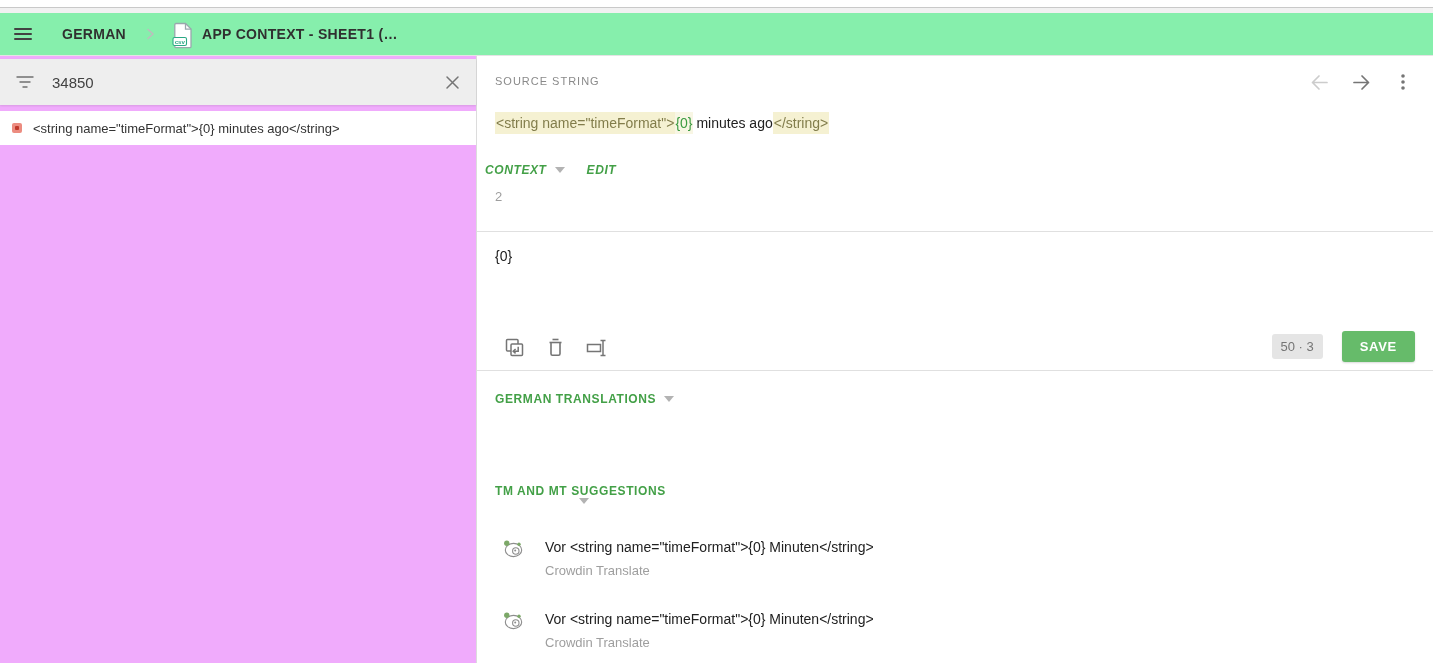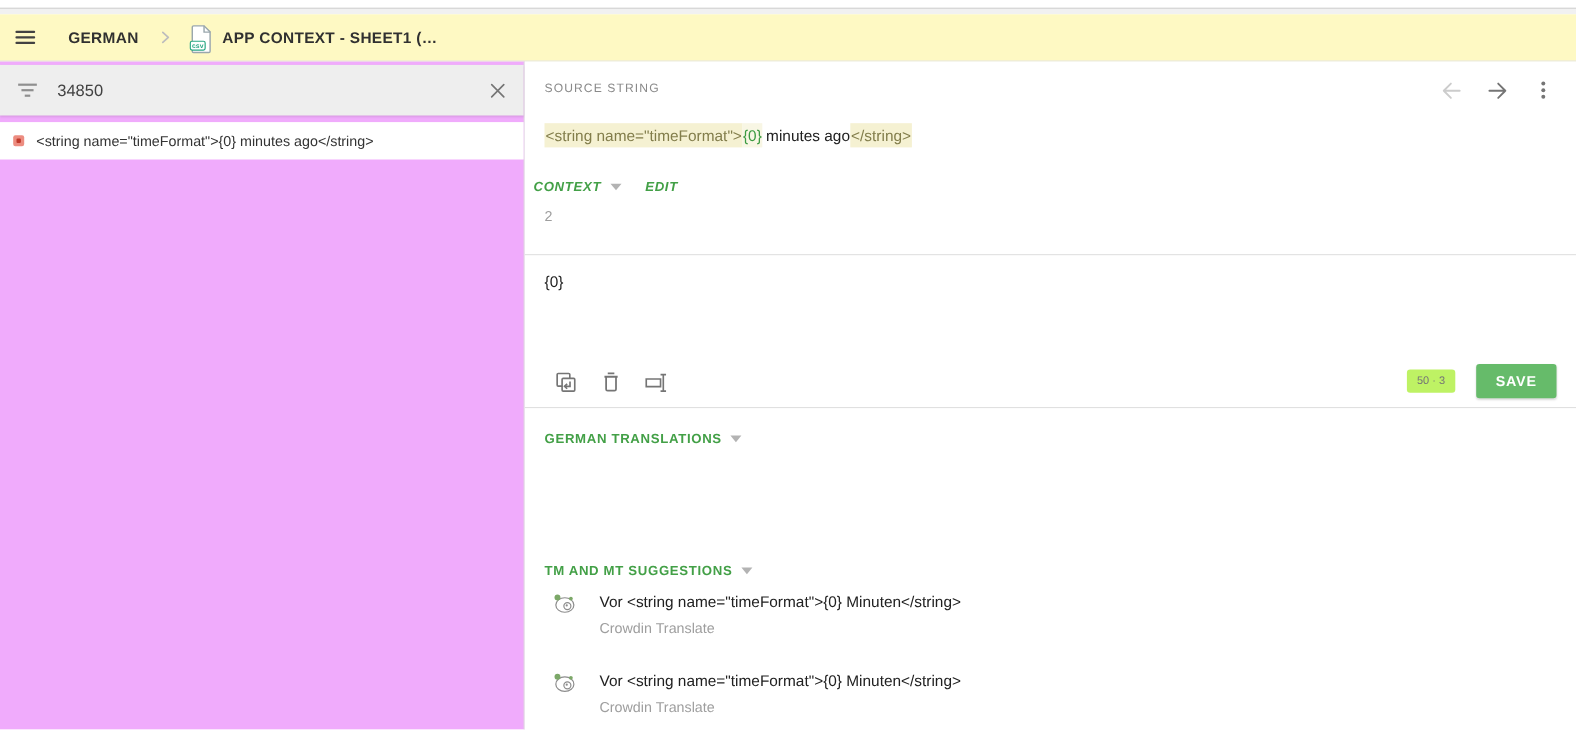--- a/index.html
+++ b/index.html
@@ -4,21 +4,21 @@
 <style>
   * { margin:0; padding:0; box-sizing:border-box; }
   html,body { width:1433px; height:665px; overflow:hidden; background:#fff;
     font-family:"Liberation Sans","DejaVu Sans",sans-serif; }
 
   
   .top-strip { height:8px; background:#fff; border-bottom:1px solid #c9c9c9; }
   .top-strip2 { height:5px; background:#f1f1f1; }
 
   
-  .appbar { height:43px; background:#fef9c3; border-bottom:1px solid #e4e4e4;
+  .appbar { height:43px; background:#86efac; border-bottom:1px solid #e4e4e4;
     display:flex; align-items:center; padding:0 12px; }
   .hamburger { width:24px; height:24px; display:flex; flex-direction:column;
     justify-content:center; gap:3px; cursor:pointer; margin-left:2px; }
   .hamburger span { display:block; width:18px; height:2px; background:#424242; border-radius:1px; }
   .crumb-lang { font-size:14px; font-weight:bold; color:#303030; letter-spacing:.3px; margin-left:24px; }
   .crumb-chevron { margin:0 14px 0 16px; display:flex; align-items:center; }
   .file-icon { margin-right:8px; display:flex; align-items:center; position:relative; top:1px; }
   .crumb-file { font-size:14px; font-weight:bold; color:#303030; letter-spacing:.3px; }
 
   
@@ -68,30 +68,30 @@
   .context-value { top:133px; left:18px; font-size:13px; color:#9e9e9e; }
 
   .divider { left:0; right:0; height:1px; background:#e0e0e0; }
   .divider1 { top:175px; }
   .divider2 { top:314px; }
 
   .editor-value { top:192px; left:18px; font-size:14px; color:#212121; min-width:400px; min-height:60px; outline:none; }
 
   .editor-toolbar { top:279px; left:25px; display:flex; align-items:center; gap:17px; }
   .editor-right { top:275px; right:18px; display:flex; align-items:center; gap:19px; }
-  .counter-badge { background:#bef264; border-radius:3px; padding:5px 9px; font-size:10px; color:#757575; }
+  .counter-badge { background:#e5e5e5; border-radius:3px; padding:5px 9px; font-size:13px; color:#757575; }
   .save-btn { height:31px; padding:0 18px; background:#66bb6a; border:none; border-radius:3px;
     color:#fff; font-size:13px; font-weight:bold; letter-spacing:.7px; cursor:pointer;
     font-family:inherit; box-shadow:0 1px 2px rgba(0,0,0,.15); }
 
   .section-title-row { left:18px; display:flex; align-items:center; }
   .section-title { font-size:12px; font-weight:bold; color:#43a047; letter-spacing:.6px; cursor:pointer; }
   .translations-title { top:336px; }
   .empty-msg { top:389px; left:0; right:0; text-align:center; font-size:13.5px; color:#757575; }
-  .suggestions-title { top:456px; }
+  .suggestions-title { top:428px;flex-direction:column; }
 
   .sugg-icon-1 { top:481px; left:25px; }
   .sugg-text-1 { top:483px; left:68px; }
   .sugg-prov-1 { top:507px; left:68px; }
   .sugg-icon-2 { top:553px; left:25px; }
   .sugg-text-2 { top:555px; left:68px; }
   .sugg-prov-2 { top:579px; left:68px; }
   .sugg-text { font-size:14px; color:#212121; white-space:nowrap; cursor:pointer; }
   .sugg-provider { font-size:13px; color:#9e9e9e; }
   .sugg-logo { cursor:pointer; }

